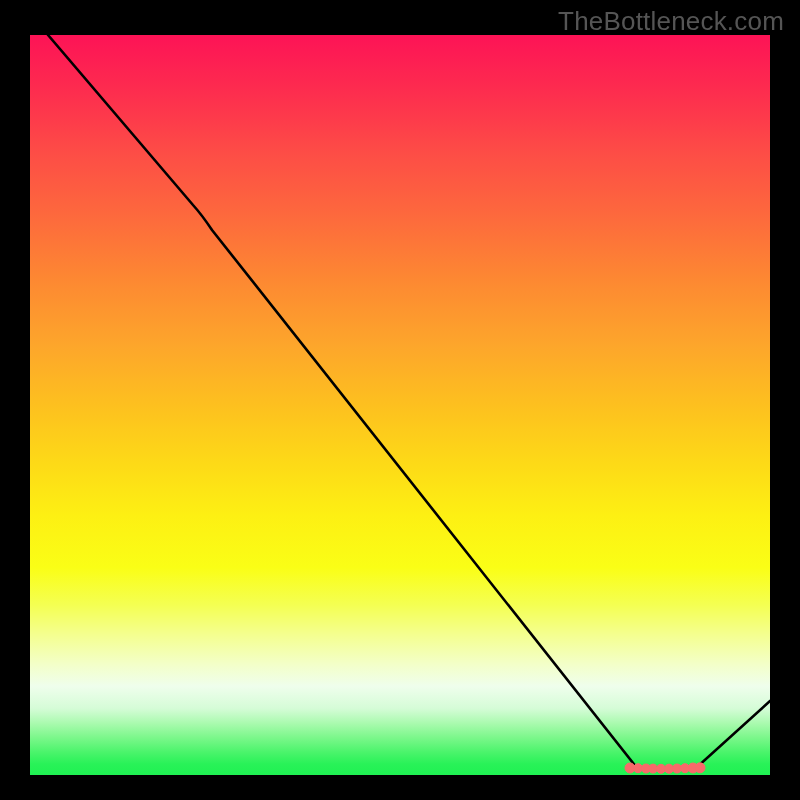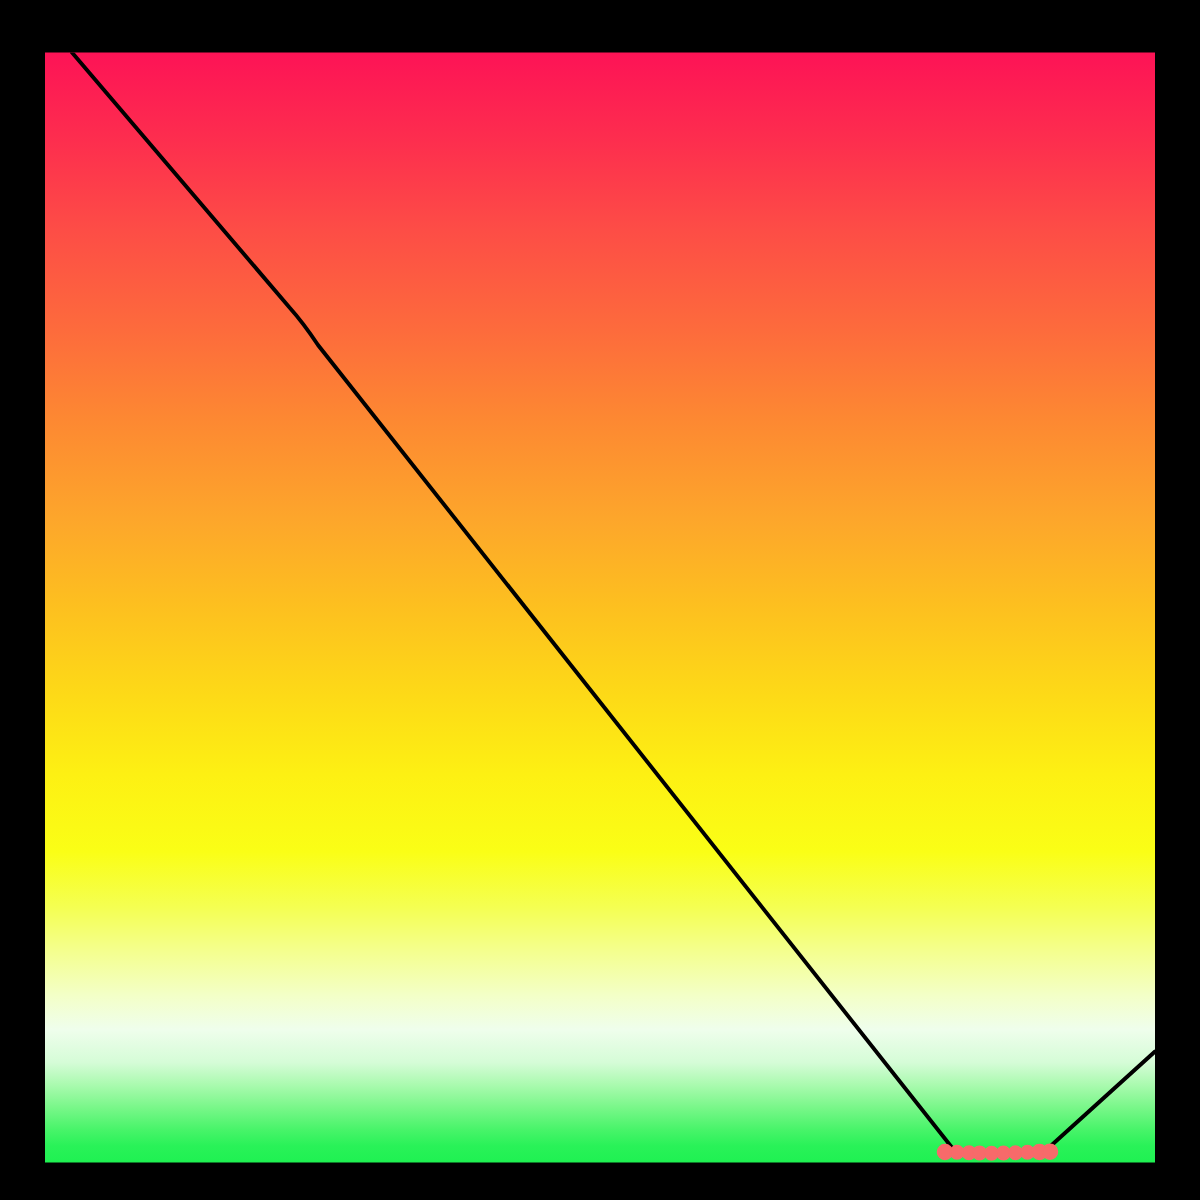--- a/index.html
+++ b/index.html
@@ -57,20 +57,21 @@
   .svg-layer {
     position: absolute;
     inset: 0;
   }
 </style>
 </head>
 <body>
 
 <div class="frame">
 
+  <div class="watermark">TheBottleneck.com</div>
 
   <div class="plot-area">
     <div class="bg-gradient"></div>
 
     <svg class="svg-layer" viewBox="0 0 740 740" preserveAspectRatio="none">
 
       <path fill="none" stroke="#000" stroke-width="2.6" stroke-linecap="round" d="
               M 18 0
               L 163 170
               Q 172 180 182 195

